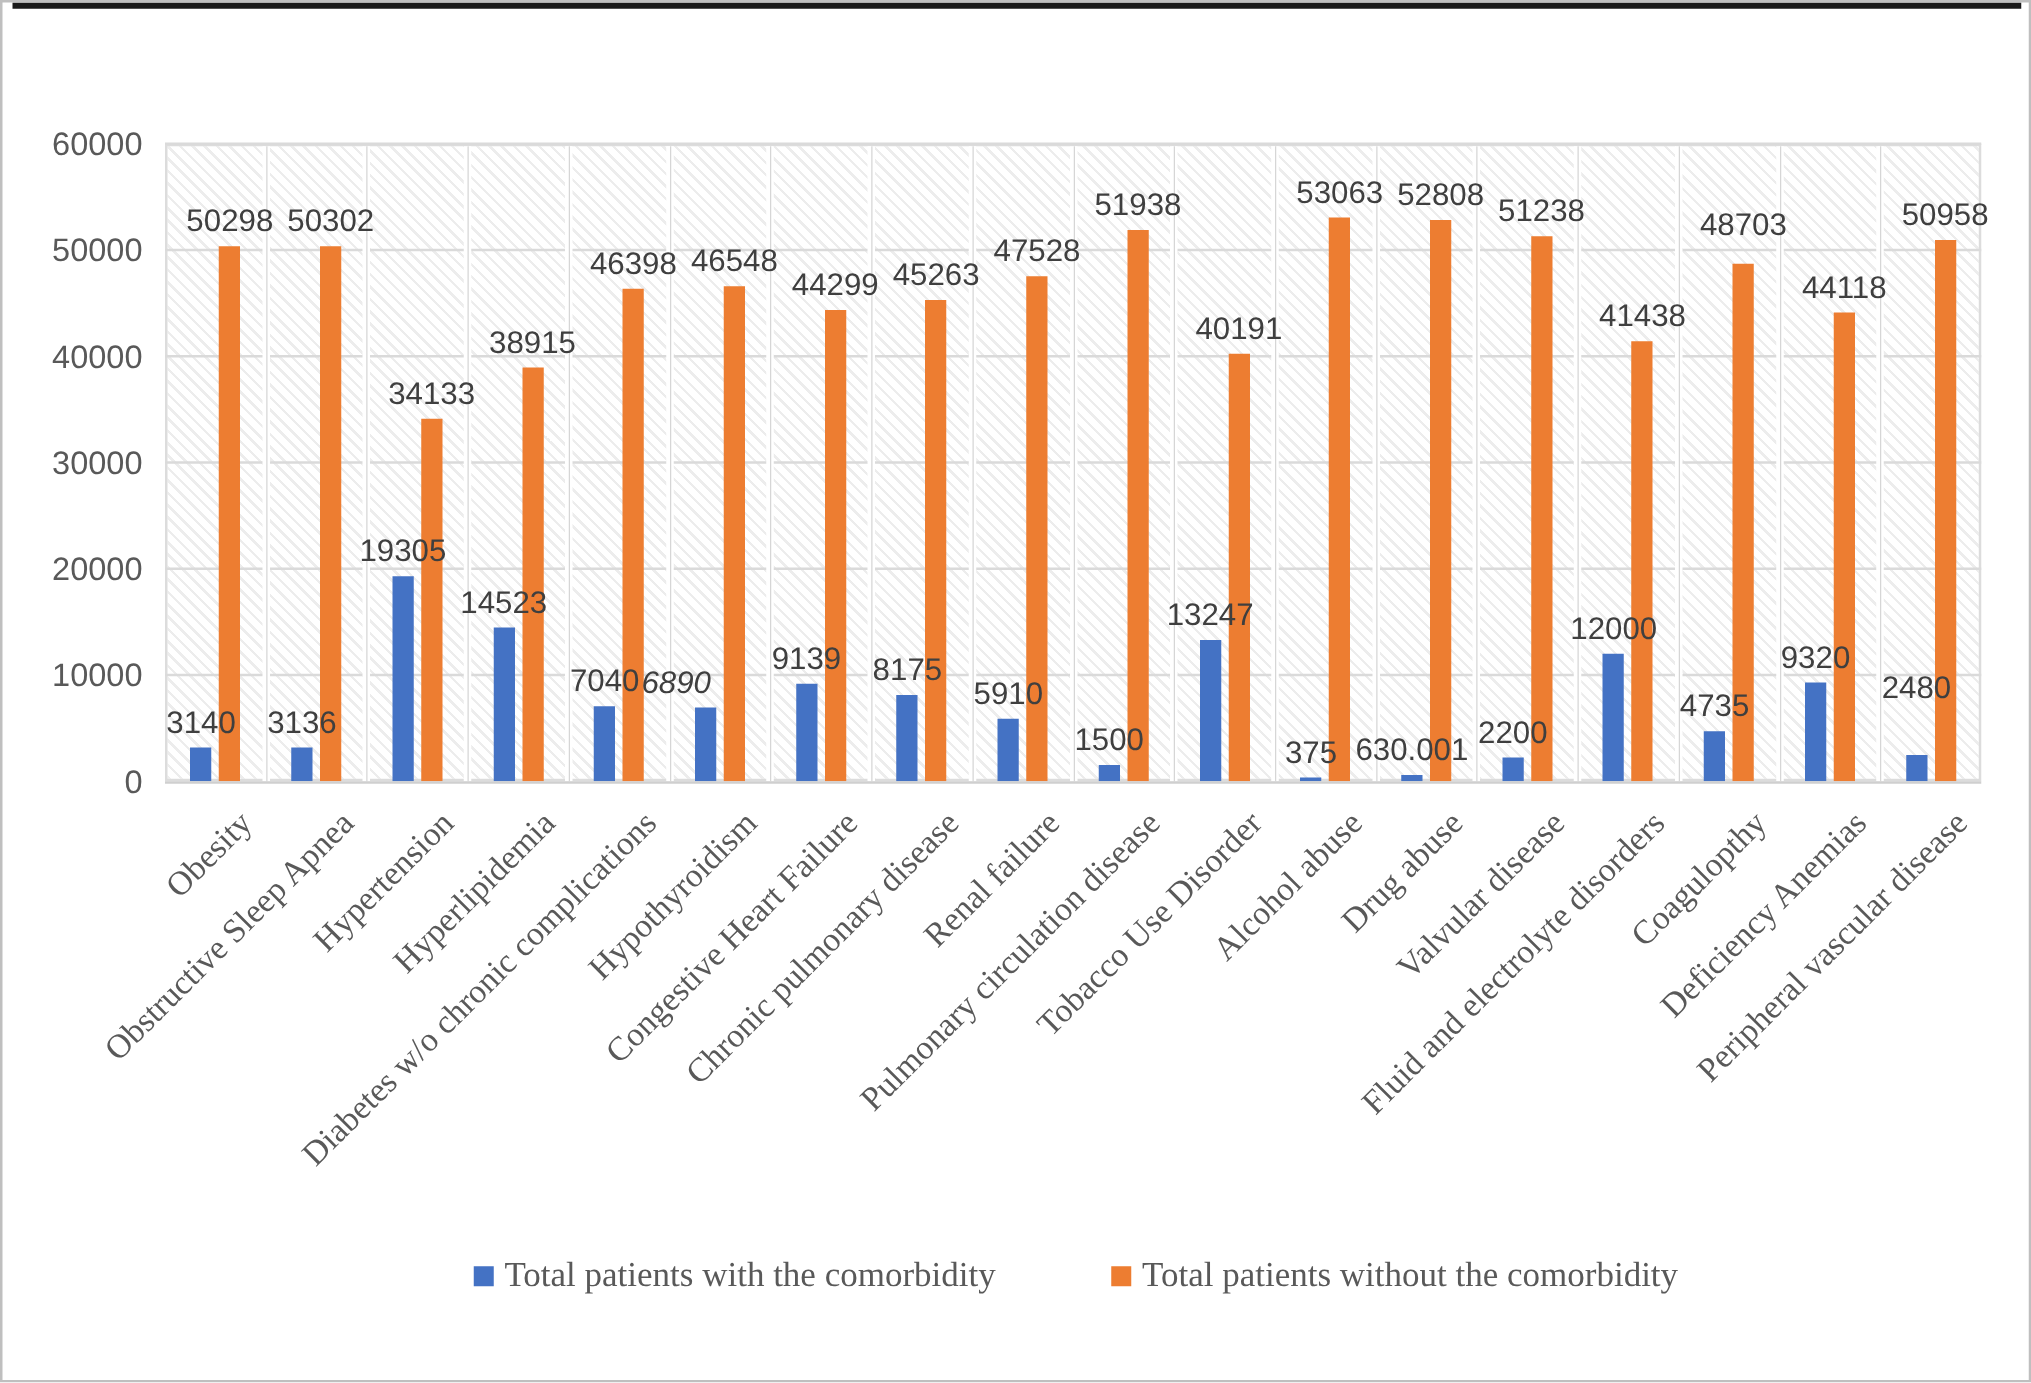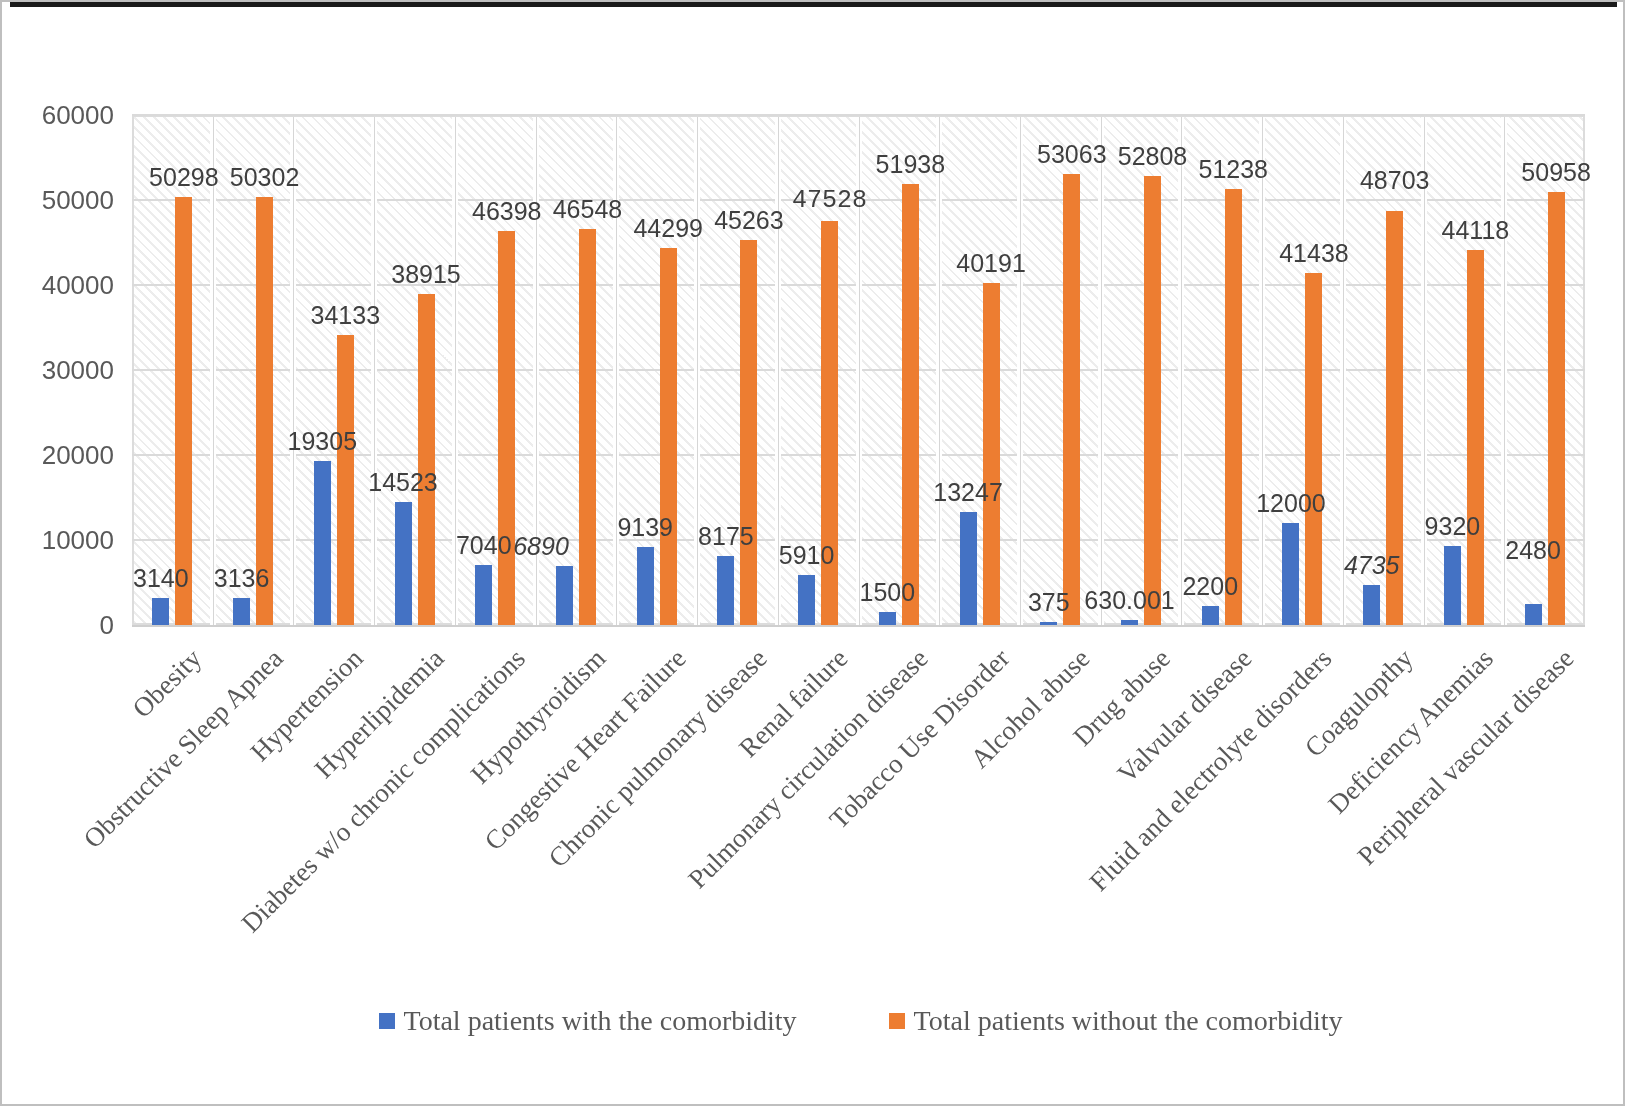--- a/index.html
+++ b/index.html
@@ -171,34 +171,34 @@
       <div class="data-label" style="left: 354.028px; top: 257.223px;">38915</div>
       <div class="data-label" style="left: 411.75px; top: 528.16px;">7040</div>
       <div class="data-label" style="left: 434.75px; top: 193.617px;">46398</div>
       <div class="data-label" style="left: 469px; top: 529.435px; font-style: italic;">6890</div>
       <div class="data-label" style="left: 515.472px; top: 192.342px;">46548</div>
       <div class="data-label" style="left: 573.194px; top: 510.318px;">9139</div>
       <div class="data-label" style="left: 596.194px; top: 211.458px; text-align: center;">44299</div>
       <div class="data-label" style="left: 653.917px; top: 518.513px;">8175</div>
       <div class="data-label" style="left: 676.917px; top: 203.264px;">45263</div>
       <div class="data-label" style="left: 734.639px; top: 537.765px;">5910</div>
-      <div class="data-label" style="left: 757.639px; top: 184.012px; font-family: Liberation Mono, monospace;">47528</div>
+      <div class="data-label" style="left: 757.639px; top: 184.012px;">47528</div>
       <div class="data-label" style="left: 815.361px; top: 575.25px;">1500</div>
       <div class="data-label" style="left: 838.361px; top: 146.527px;">51938</div>
       <div class="data-label" style="left: 896.083px; top: 475.4px;">13247</div>
       <div class="data-label" style="left: 919.083px; top: 246.376px;">40191</div>
       <div class="data-label" style="left: 976.806px; top: 584.812px;">375</div>
       <div class="data-label" style="left: 999.806px; top: 136.964px;">53063</div>
       <div class="data-label" style="left: 1057.53px; top: 582.645px;">630.001</div>
       <div class="data-label" style="left: 1080.53px; top: 139.132px;">52808</div>
       <div class="data-label" style="left: 1138.25px; top: 569.3px;">2200</div>
       <div class="data-label" style="left: 1161.25px; top: 152.477px;">51238</div>
       <div class="data-label" style="left: 1218.97px; top: 486px;">12000</div>
       <div class="data-label" style="left: 1241.97px; top: 235.777px;">41438</div>
-      <div class="data-label" style="left: 1299.69px; top: 547.753px; font-style: italic;">4735</div>
+      <div class="data-label" style="left: 1299.69px; top: 547.753px;">4735</div>
       <div class="data-label" style="left: 1322.69px; top: 163px;">48703</div>
       <div class="data-label" style="left: 1380.42px; top: 508.78px;">9320</div>
       <div class="data-label" style="left: 1403.42px; top: 212.997px;">44118</div>
       <div class="data-label" style="left: 1461.14px; top: 533px;">2480</div>
       <div class="data-label" style="left: 1484.14px; top: 154.857px;">50958</div>
     </div>
   <div class="layer" id="axis-layer">
       <div class="y-tick" style="top: 608px;">0</div>
       <div class="y-tick" style="top: 523px;">10000</div>
       <div class="y-tick" style="top: 438px;">20000</div>

